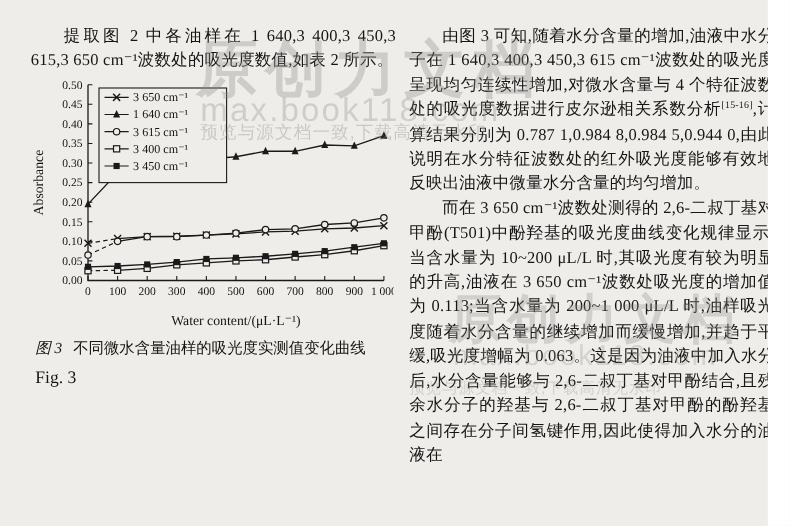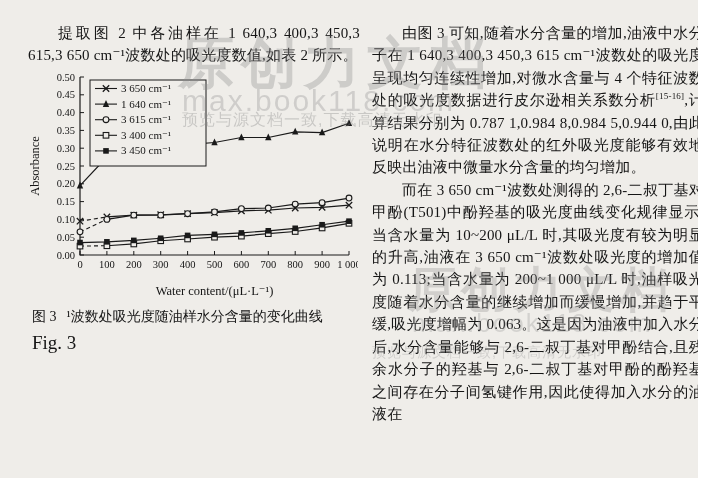--- a/index.html
+++ b/index.html
@@ -23,24 +23,24 @@
     letter-spacing:0.2px;
   }
   .body-text sup{font-size:9px;line-height:0;}
   .figure{margin-top:2px;}
   .caption-zh{
     margin:2px 0 0 4px;
     font-size:14px;
     line-height:20px;
     white-space:nowrap;
   }
-  .caption-zh .cap-label{margin-right:10px;}
+  .caption-zh .cap-label{margin-right:10px;font-style:italic;}
   .caption-en{
     margin:4px 0 0 4px;
-    font-size:19px;
+    font-size:16px;
     line-height:23px;
     display:flex;
   }
   .caption-en .cap-label{flex:0 0 48px;}
   .caption-en .cap-text{flex:1;text-align:justify;padding-right:4px;}
   
   .wm{position:absolute;pointer-events:none;color:#8d8d8d;white-space:nowrap;
       font-family:"Liberation Sans","DejaVu Sans",sans-serif;}
   .wm-brand-top{left:178px;top:26px;font-size:56px;letter-spacing:7px;opacity:0.34;font-weight:bold;}
   .wm-site-top{left:182px;top:84px;font-size:30px;letter-spacing:2px;opacity:0.32;}
@@ -183,21 +183,21 @@
           <line x1="67" y1="66.3" x2="89" y2="66.3" stroke="#1a1a1a" stroke-width="1.1"></line>
           <rect x="75.2" y="63.49999999999999" width="5.6000000000000005" height="5.6000000000000005" fill="#efede9" stroke="#1a1a1a" stroke-width="1.1"></rect>
           <text x="93" y="69.8" font-size="11">3 400 cm⁻¹</text>
           <line x1="67" y1="81.9" x2="89" y2="81.9" stroke="#1a1a1a" stroke-width="1.1"></line>
           <rect x="75.2" y="79.10000000000001" width="5.6000000000000005" height="5.6000000000000005" fill="#1a1a1a"></rect>
           <text x="93" y="85.4" font-size="11">3 450 cm⁻¹</text>
         </svg>
     </div>
 
     <p class="caption-zh">
-      <span class="cap-label">图 3</span><span>¹波数处吸光度随油样水分含量的变化曲线</span>
+      <span class="cap-label">图 3</span><span>不同微水含量油样的吸光度实测值变化曲线</span>
     </p>
     <p class="caption-en">
       <span class="cap-label">Fig. 3</span>
     </p>
   </div>
 
   <div class="col right">
     <p class="body-text"><span>由图 3 可知,随着水分含量的增加,油液中水分子在 1 640,3 400,3 450,3 615 cm⁻¹波数处的吸光度呈现均匀连续性增加,对微水含量与 4 个特征波数处的吸光度数据进行皮尔逊相关系数分析</span><sup>[15-16]</sup><span>,计算结果分别为 0.787 1,0.984 8,0.984 5,0.944 0,由此说明在水分特征波数处的红外吸光度能够有效地反映出油液中微量水分含量的均匀增加。</span></p>
     <p class="body-text">而在 3 650 cm⁻¹波数处测得的 2,6-二叔丁基对甲酚(T501)中酚羟基的吸光度曲线变化规律显示,当含水量为 10~200 μL/L 时,其吸光度有较为明显的升高,油液在 3 650 cm⁻¹波数处吸光度的增加值为 0.113;当含水量为 200~1 000 μL/L 时,油样吸光度随着水分含量的继续增加而缓慢增加,并趋于平缓,吸光度增幅为 0.063。这是因为油液中加入水分后,水分含量能够与 2,6-二叔丁基对甲酚结合,且残余水分子的羟基与 2,6-二叔丁基对甲酚的酚羟基之间存在分子间氢键作用,因此使得加入水分的油液在</p>
   </div>

